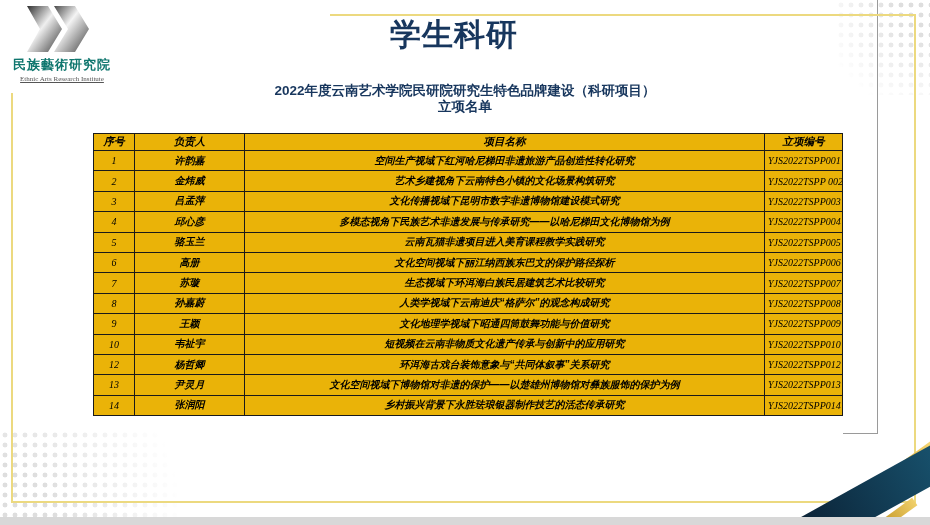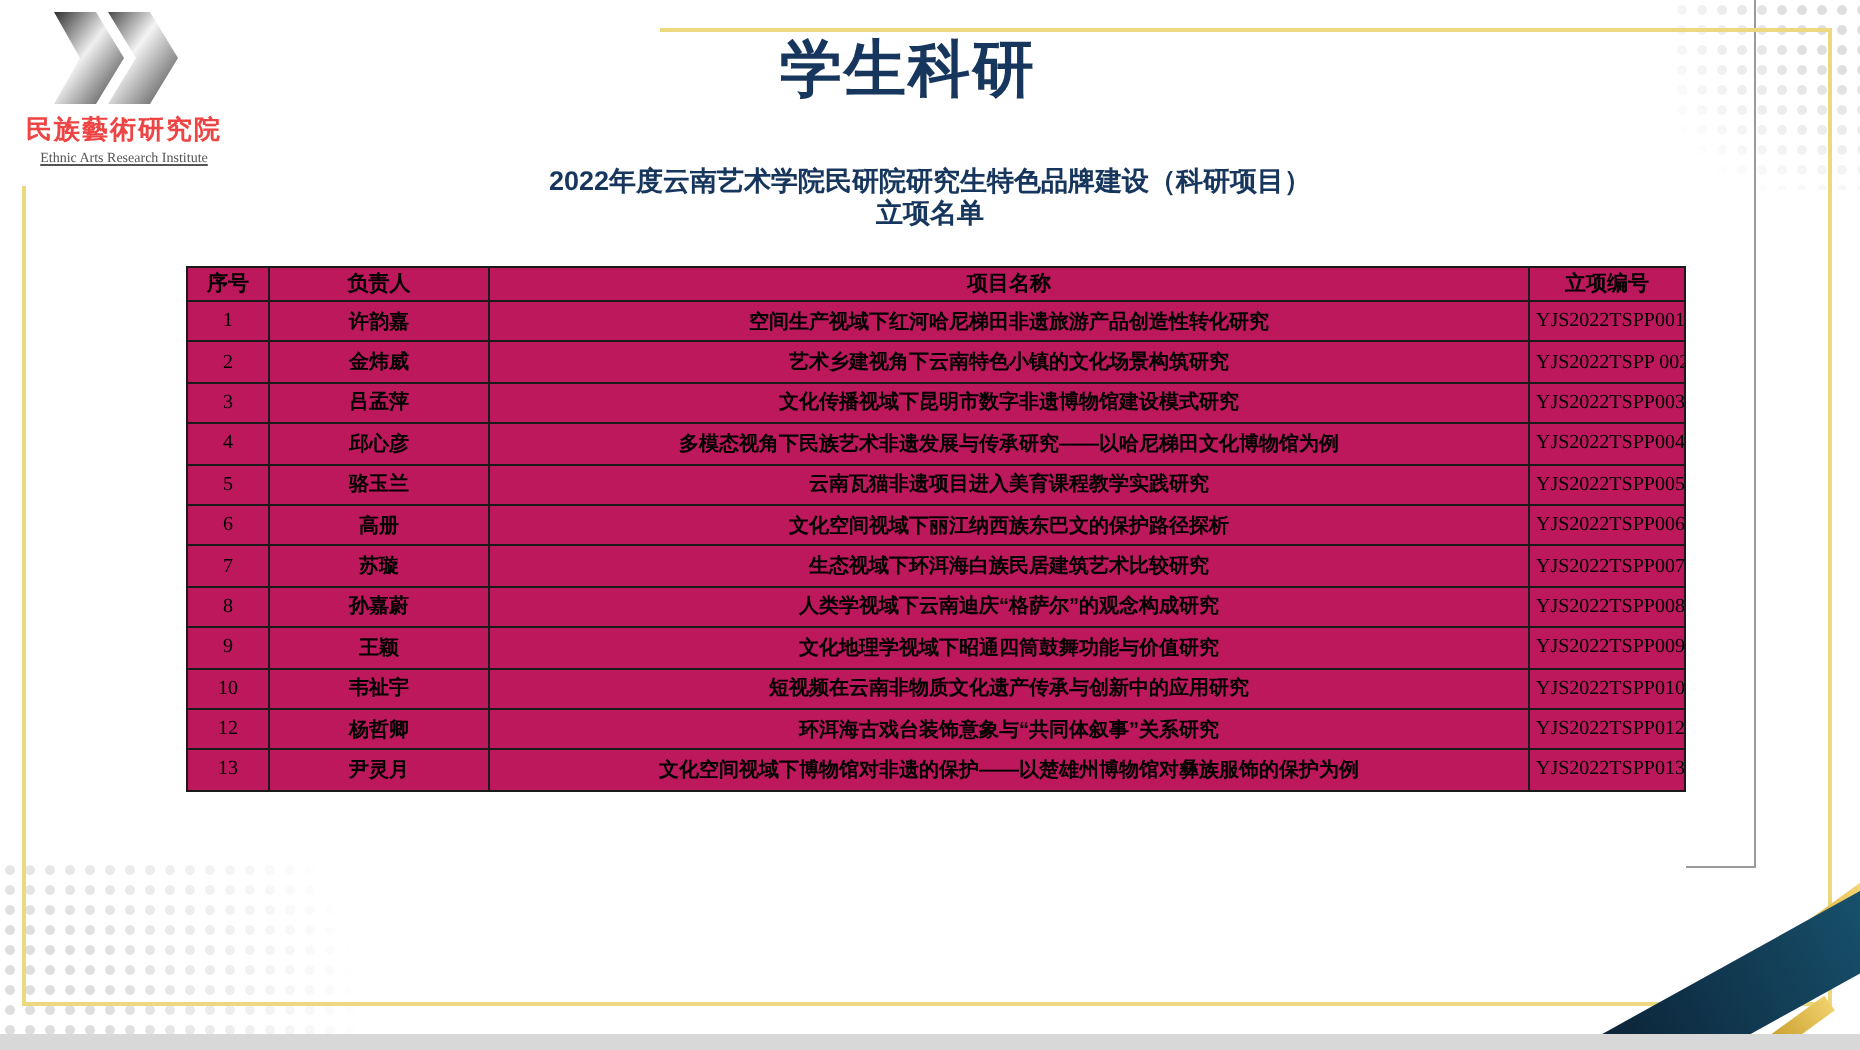--- a/index.html
+++ b/index.html
@@ -3,21 +3,21 @@
 <meta charset="utf-8">
 <style>
   html,body{margin:0;padding:0;background:#ffffff;}
   .page{position:relative;width:930px;height:525px;background:#ffffff;overflow:hidden;
         font-family:"Liberation Sans","DejaVu Sans",sans-serif;}
 
   
   .logo{position:absolute;left:6px;top:6px;width:112px;}
   .logo-mark{display:block;margin:0 auto;width:70px;height:46px;}
   .logo-cn{margin-top:4px;text-align:center;font-family:Liberation Mono, monospace;
-           font-size:13px;font-weight:600;letter-spacing:1px;color:#ef4444;white-space:nowrap;}
+           font-size:13px;font-weight:600;letter-spacing:1px;color:#0f766e;white-space:nowrap;}
   .logo-en{text-align:center;font-family:"Liberation Serif","DejaVu Serif",serif;
            font-size:7px;color:#555;white-space:nowrap;margin-top:1px;text-decoration:underline;}
 
   
   .title{position:absolute;left:0;top:14px;width:908px;text-align:center;
          font-size:31px;font-weight:900;color:var(--title-color,#17365d);letter-spacing:1px;}
   .subtitle{position:absolute;left:0;top:83px;width:930px;text-align:center;
             font-size:13.5px;font-weight:bold;color:var(--title-color,#17365d);line-height:15.5px;}
 
   
@@ -38,21 +38,21 @@
      background-image:radial-gradient(#dedede 2.2px, transparent 2.7px);
      background-size:10px 10px;}
   .halftone .fade{position:absolute;inset:0;}
   .halftone.tr{left:836px;top:0;width:94px;height:95px;}
   .halftone.tr .fade{background:radial-gradient(circle at 100% 0%, rgba(255,255,255,0) 25%, #fff 85%);}
   .halftone.bl{left:0;top:430px;width:195px;height:88px;}
   .halftone.bl .fade{background:radial-gradient(circle at 0% 100%, rgba(255,255,255,0) 25%, #fff 85%);}
 
   
   table.projects{position:absolute;left:93px;top:133px;width:749px;
-     border-collapse:collapse;table-layout:fixed;background:#be185d;}
+     border-collapse:collapse;table-layout:fixed;background:#eab308;font-style:italic;}
   .projects th,.projects td{border:1px solid #1a1a1a;padding:0 3px;text-align:center;
      overflow:hidden;white-space:nowrap;}
   .projects th{height:16px;font-size:10.5px;font-weight:bold;color:#000;}
   .projects td{height:19.4px;font-size:10px;font-weight:bold;color:#000;}
   .projects td.num{font-family:"Liberation Serif","DejaVu Serif",serif;font-weight:normal;font-size:10px;}
   .projects td.code{font-family:"Liberation Serif","DejaVu Serif",serif;font-weight:normal;font-size:10px;}
 
   
   .ribbon{position:absolute;}
   .ribbon.navy{left:788px;top:452px;width:270px;height:36px;transform:rotate(-29deg);
@@ -197,20 +197,26 @@
           <td>杨哲卿</td>
           <td>环洱海古戏台装饰意象与“共同体叙事”关系研究</td>
           <td class="code">YJS2022TSPP012</td>
         </tr>
         <tr>
           <td class="num">13</td>
           <td>尹灵月</td>
           <td>文化空间视域下博物馆对非遗的保护——以楚雄州博物馆对彝族服饰的保护为例</td>
           <td class="code">YJS2022TSPP013</td>
         </tr>
+        <tr>
+          <td class="num">14</td>
+          <td>张润阳</td>
+          <td>乡村振兴背景下永胜珐琅银器制作技艺的活态传承研究</td>
+          <td class="code">YJS2022TSPP014</td>
+        </tr>
       </tbody>
   </table>
 
   <div class="ribbon gold"></div>
   <div class="ribbon navy"></div>
   <div class="ribbon gold-sliver"></div>
 
   <div class="bottom-strip"></div>
 
 </div>

